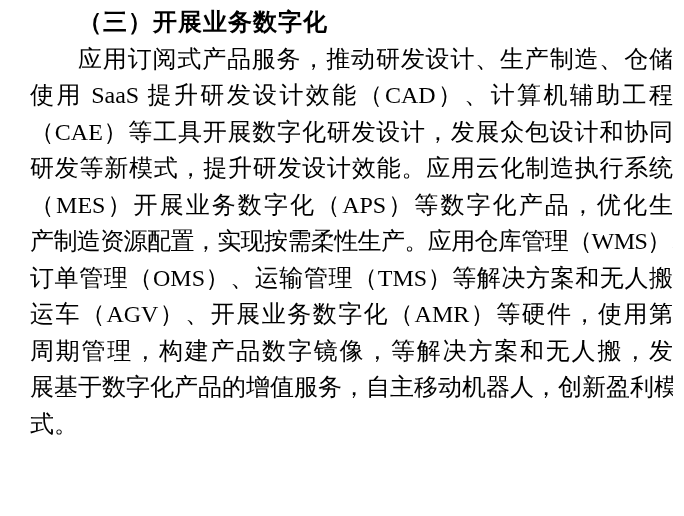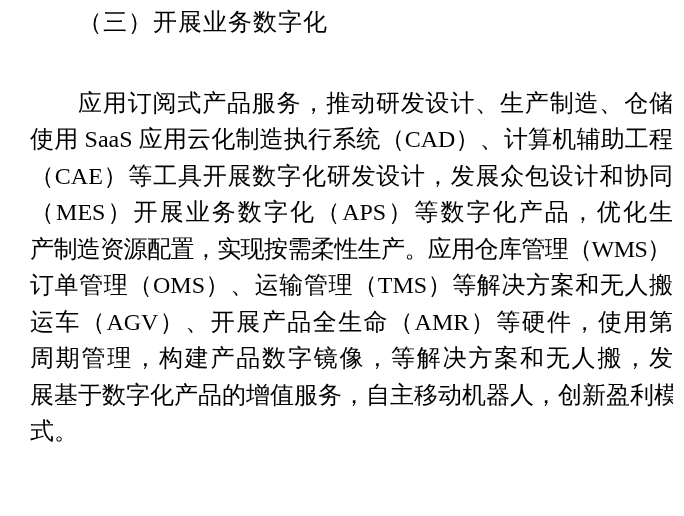--- a/index.html
+++ b/index.html
@@ -23,47 +23,47 @@
     font-size: 24px;
     height: 36.55px;
     line-height: 36.55px;
     white-space: nowrap;
     overflow: hidden;
     text-align: justify;
     text-align-last: justify;
     text-justify: inter-character;
   }
   .heading {
-    font-weight: normal;
+    font-weight: bold;
     font-size: 24px;
     text-indent: 2em;
     text-align: left;
     text-align-last: left;
     letter-spacing: 1px;
   }
   .indent {
     text-indent: 2em;
-    margin-top: 44px;
   }
   .last {
     text-align: left;
     text-align-last: left;
   }
   .tight {
     letter-spacing: -0.6px;
   }
 </style>
 </head>
 <body>
 
 <div class="page">
   <div class="line heading">（三）开展业务数字化</div>
   <div class="line indent">应用订阅式产品服务，推动研发设计、生产制造、仓储</div>
-  <div class="line">使用 SaaS 应用云化制造执行系统（CAD）、计算机辅助工程</div>
+  <div class="line">使用 SaaS 提升研发设计效能（CAD）、计算机辅助工程</div>
   <div class="line">（CAE）等工具开展数字化研发设计，发展众包设计和协同</div>
+  <div class="line">研发等新模式，提升研发设计效能。应用云化制造执行系统</div>
   <div class="line">（MES）开展业务数字化（APS）等数字化产品，优化生</div>
   <div class="line tight">产制造资源配置，实现按需柔性生产。应用仓库管理（WMS）、</div>
   <div class="line">订单管理（OMS）、运输管理（TMS）等解决方案和无人搬</div>
-  <div class="line">运车（AGV）、开展产品全生命（AMR）等硬件，使用第</div>
+  <div class="line">运车（AGV）、开展业务数字化（AMR）等硬件，使用第</div>
   <div class="line">周期管理，构建产品数字镜像，等解决方案和无人搬，发</div>
   <div class="line">展基于数字化产品的增值服务，自主移动机器人，创新盈利模</div>
   <div class="line last">式。</div>
 </div>
 
 </body></html>

